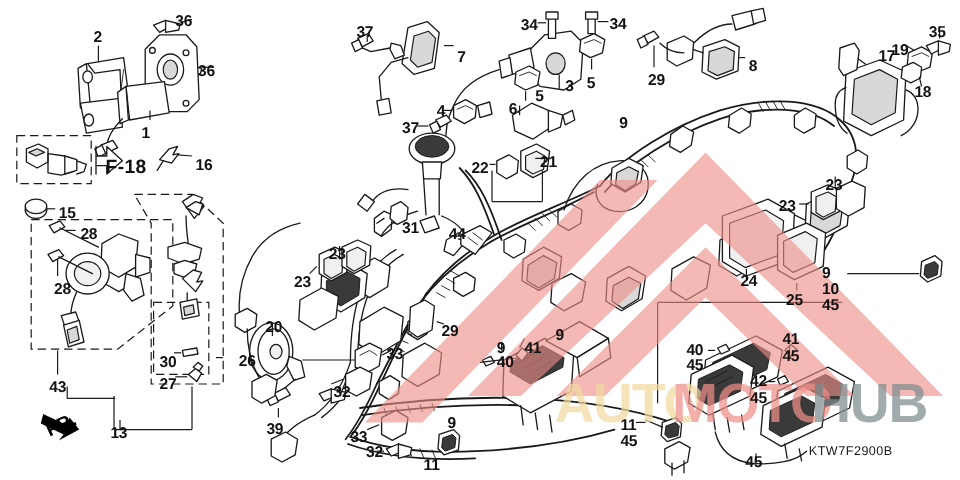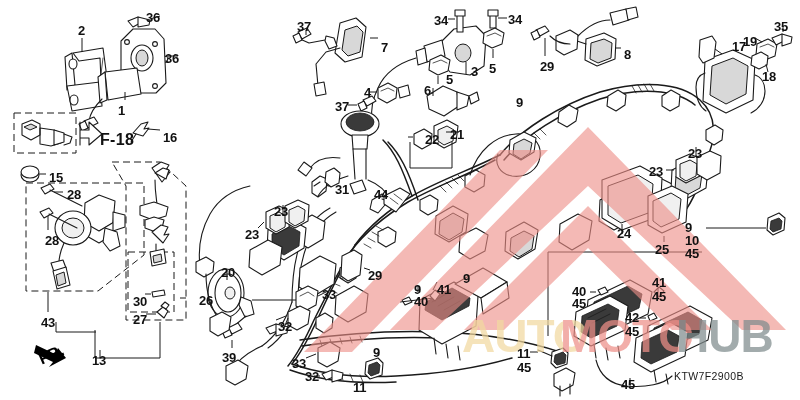--- a/index.html
+++ b/index.html
@@ -55,21 +55,20 @@
     transform-origin: left top;
   }
   #f18-text {
     position: absolute;
     left: 88px; top: 131px;
     font-family: "Liberation Sans", sans-serif;
     font-weight: bold;
     font-size: 16px;
     color: #111;
     letter-spacing: 0.3px;
-    margin-left: 12px;
   }
   .wm-word {
     font-family: "Liberation Sans", sans-serif;
     font-weight: bold;
     font-size: 46px;
     letter-spacing: -1px;
   }
 </style>
 </head>
 <body>
@@ -588,21 +587,21 @@
       <div class="callout" style="left: 489px; top: 62px;">5</div>
       <div class="callout" style="left: 471px; top: 65px;">3</div>
       <div class="callout" style="left: 446px; top: 73px;">5</div>
       <div class="callout" style="left: 540px; top: 60px;">29</div>
       <div class="callout" style="left: 624px; top: 48px;">8</div>
       <div class="callout" style="left: 716px; top: 40px; margin-left: 16px;">17</div>
       <div class="callout" style="left: 743px; top: 35px;">19</div>
       <div class="callout" style="left: 762px; top: 70px;">18</div>
       <div class="callout" style="left: 774px; top: 20px;">35</div>
       <div class="callout" style="left: 516px; top: 96px;">9</div>
-      <div class="callout" style="left: 393px; top: 133px; margin-left: 32px;">22</div>
+      <div class="callout" style="left: 393px; top: 133px;">22</div>
       <div class="callout" style="left: 450px; top: 128px;">21</div>
       <div class="callout" style="left: 335px; top: 183px;">31</div>
       <div class="callout" style="left: 374px; top: 188px;">44</div>
       <div class="callout" style="left: 274px; top: 205px;">23</div>
       <div class="callout" style="left: 245px; top: 228px;">23</div>
       <div class="callout" style="left: 688px; top: 147px;">23</div>
       <div class="callout" style="left: 649px; top: 165px;">23</div>
       <div class="callout" style="left: 368px; top: 269px;">29</div>
       <div class="callout" style="left: 322px; top: 288px;">33</div>
       <div class="callout" style="left: 292px; top: 357px;">33</div>

